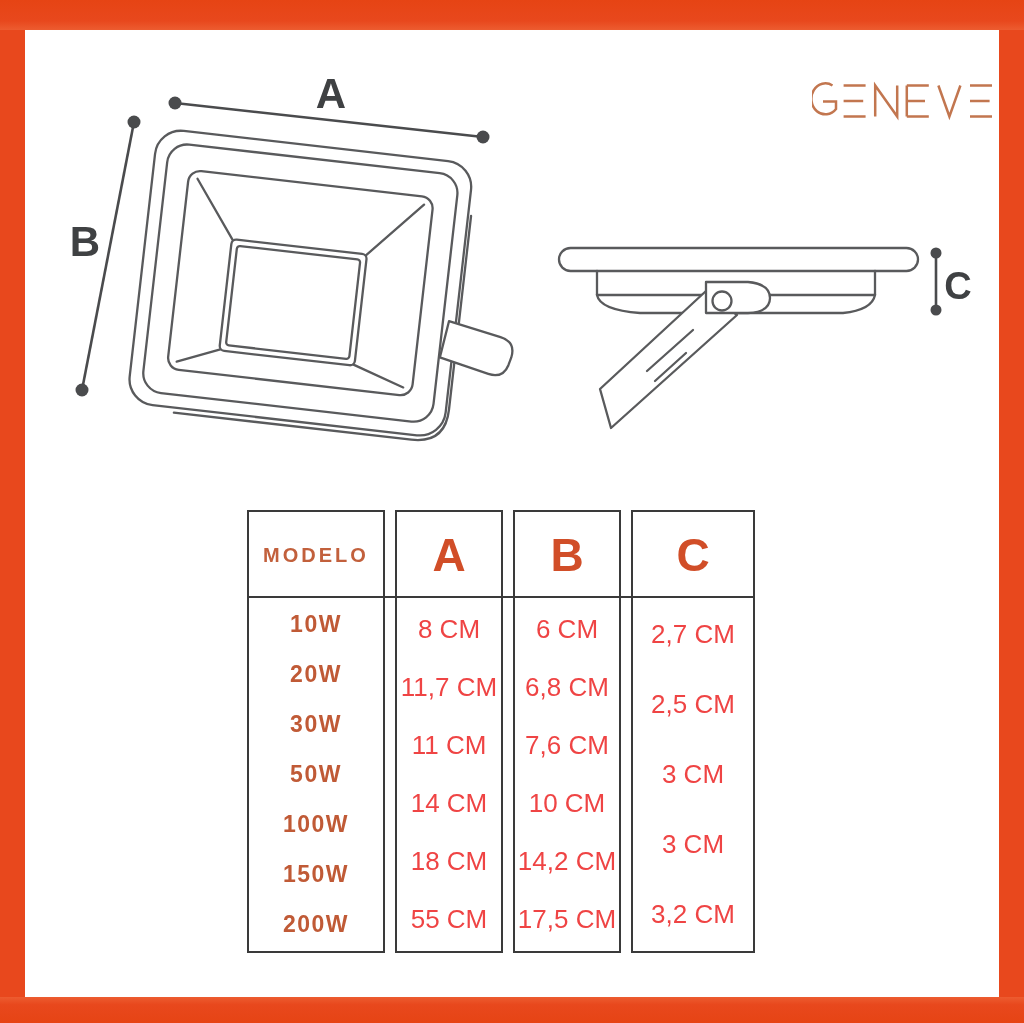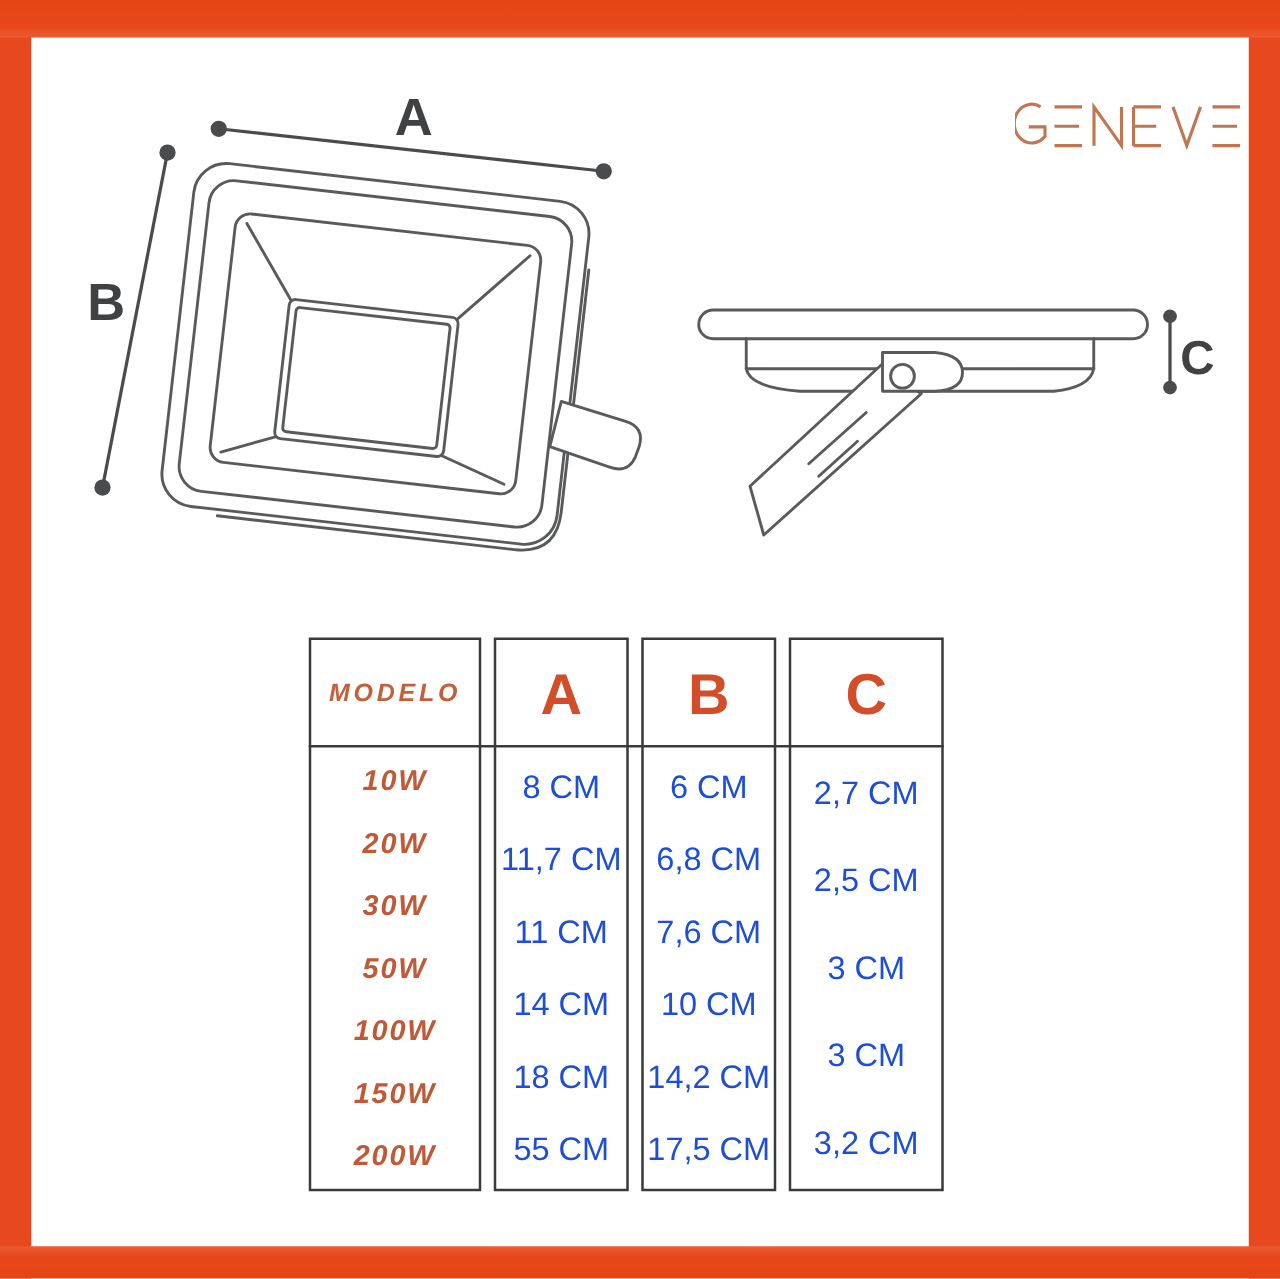--- a/index.html
+++ b/index.html
@@ -28,39 +28,39 @@
 
   
   #spec-table{
     position:absolute;left:247px;top:510px;width:508px;height:443px;
     display:flex;gap:10px;
   }
   .col{
     flex:0 0 auto;border:2px solid #3a3a3a;background:#ffffff;
     display:flex;flex-direction:column;box-sizing:border-box;
   }
-  .col-modelo{width:138px;font-style:italic;}
+  .col-modelo{width:138px;}
   .col-a{width:108px;}
   .col-b{width:108px;}
   .col-c{width:124px;}
   .col-header{
     height:86px;flex:0 0 86px;display:flex;align-items:center;justify-content:center;
   }
   .hdr-modelo{
     color:#c2603c;font-size:20px;font-weight:bold;letter-spacing:3px;
   }
   .hdr-letter{
     color:#d14e28;font-size:46px;font-weight:bold;
   }
   .col-body{flex:1 1 auto;display:flex;flex-direction:column;padding:2px 0;}
   .cell{
     flex:1 1 0;display:flex;align-items:center;justify-content:center;
   }
   .cell-model{color:#c05a36;font-size:23px;font-weight:bold;letter-spacing:1.5px;}
-  .cell-value{color:#1d4ed8;font-size:26px;}
+  .cell-value{color:#ef4444;font-size:26px;}
   #table-divider{
     position:absolute;left:0;top:86px;width:508px;height:2px;background:#3a3a3a;
   }
 </style>
 </head>
 <body>
 
 <div id="stage">
 
   <svg id="diagram" width="1024" height="1023" viewBox="0 0 1024 1023">

